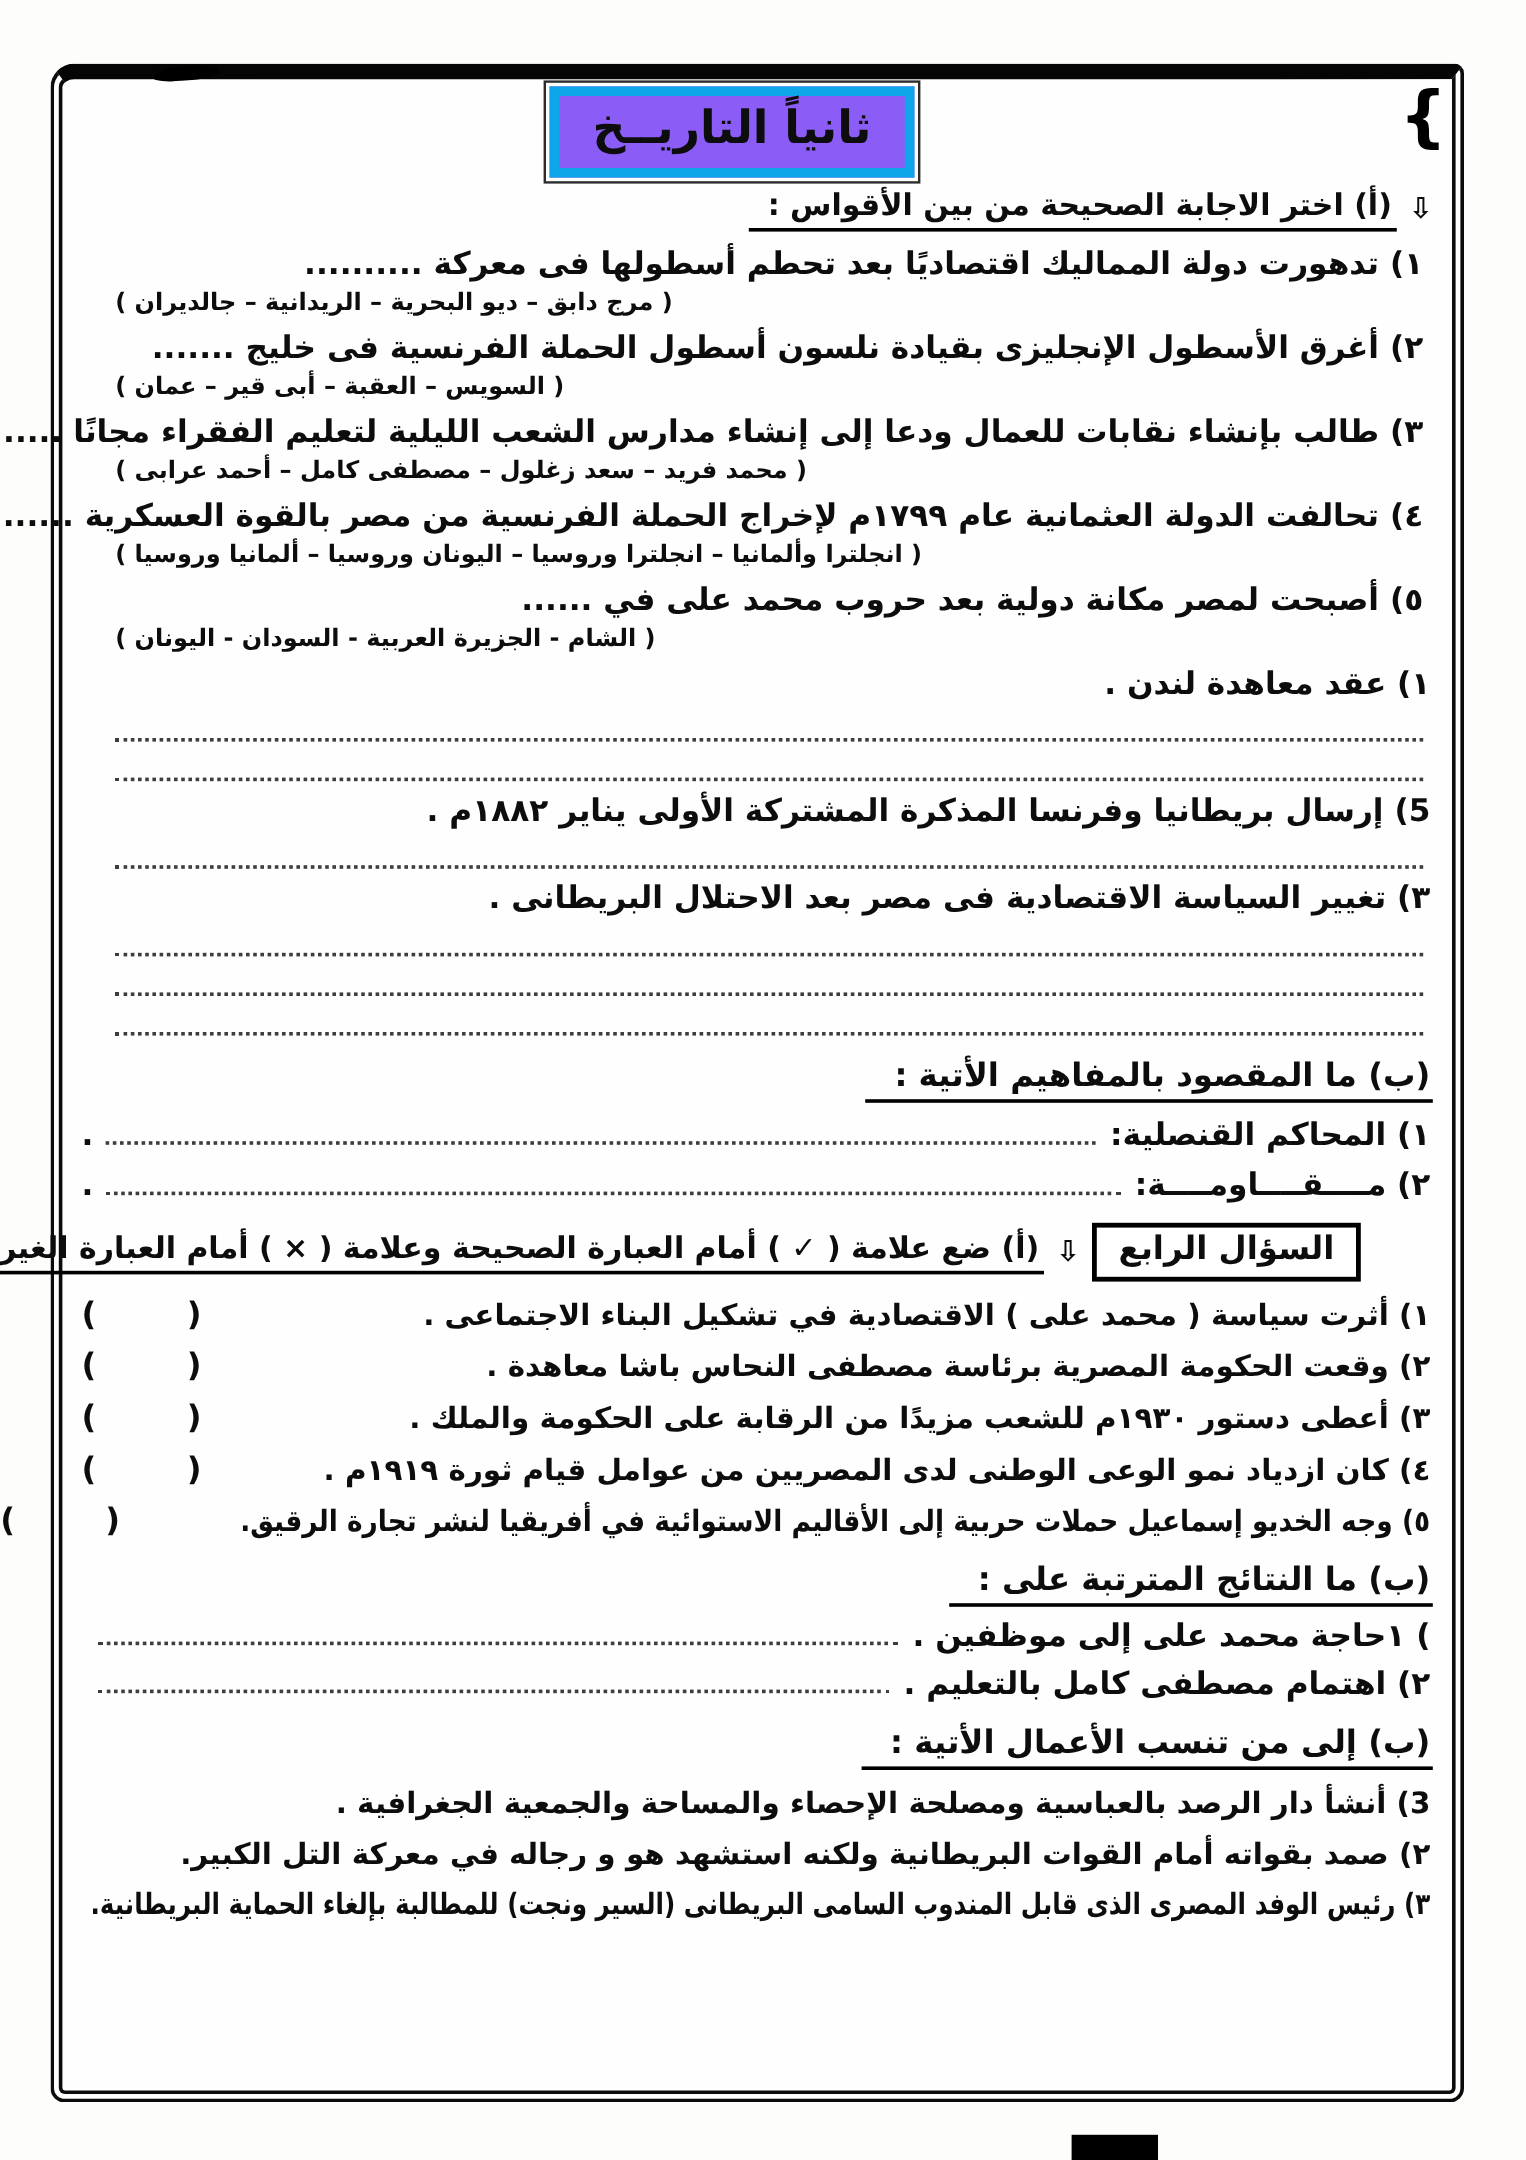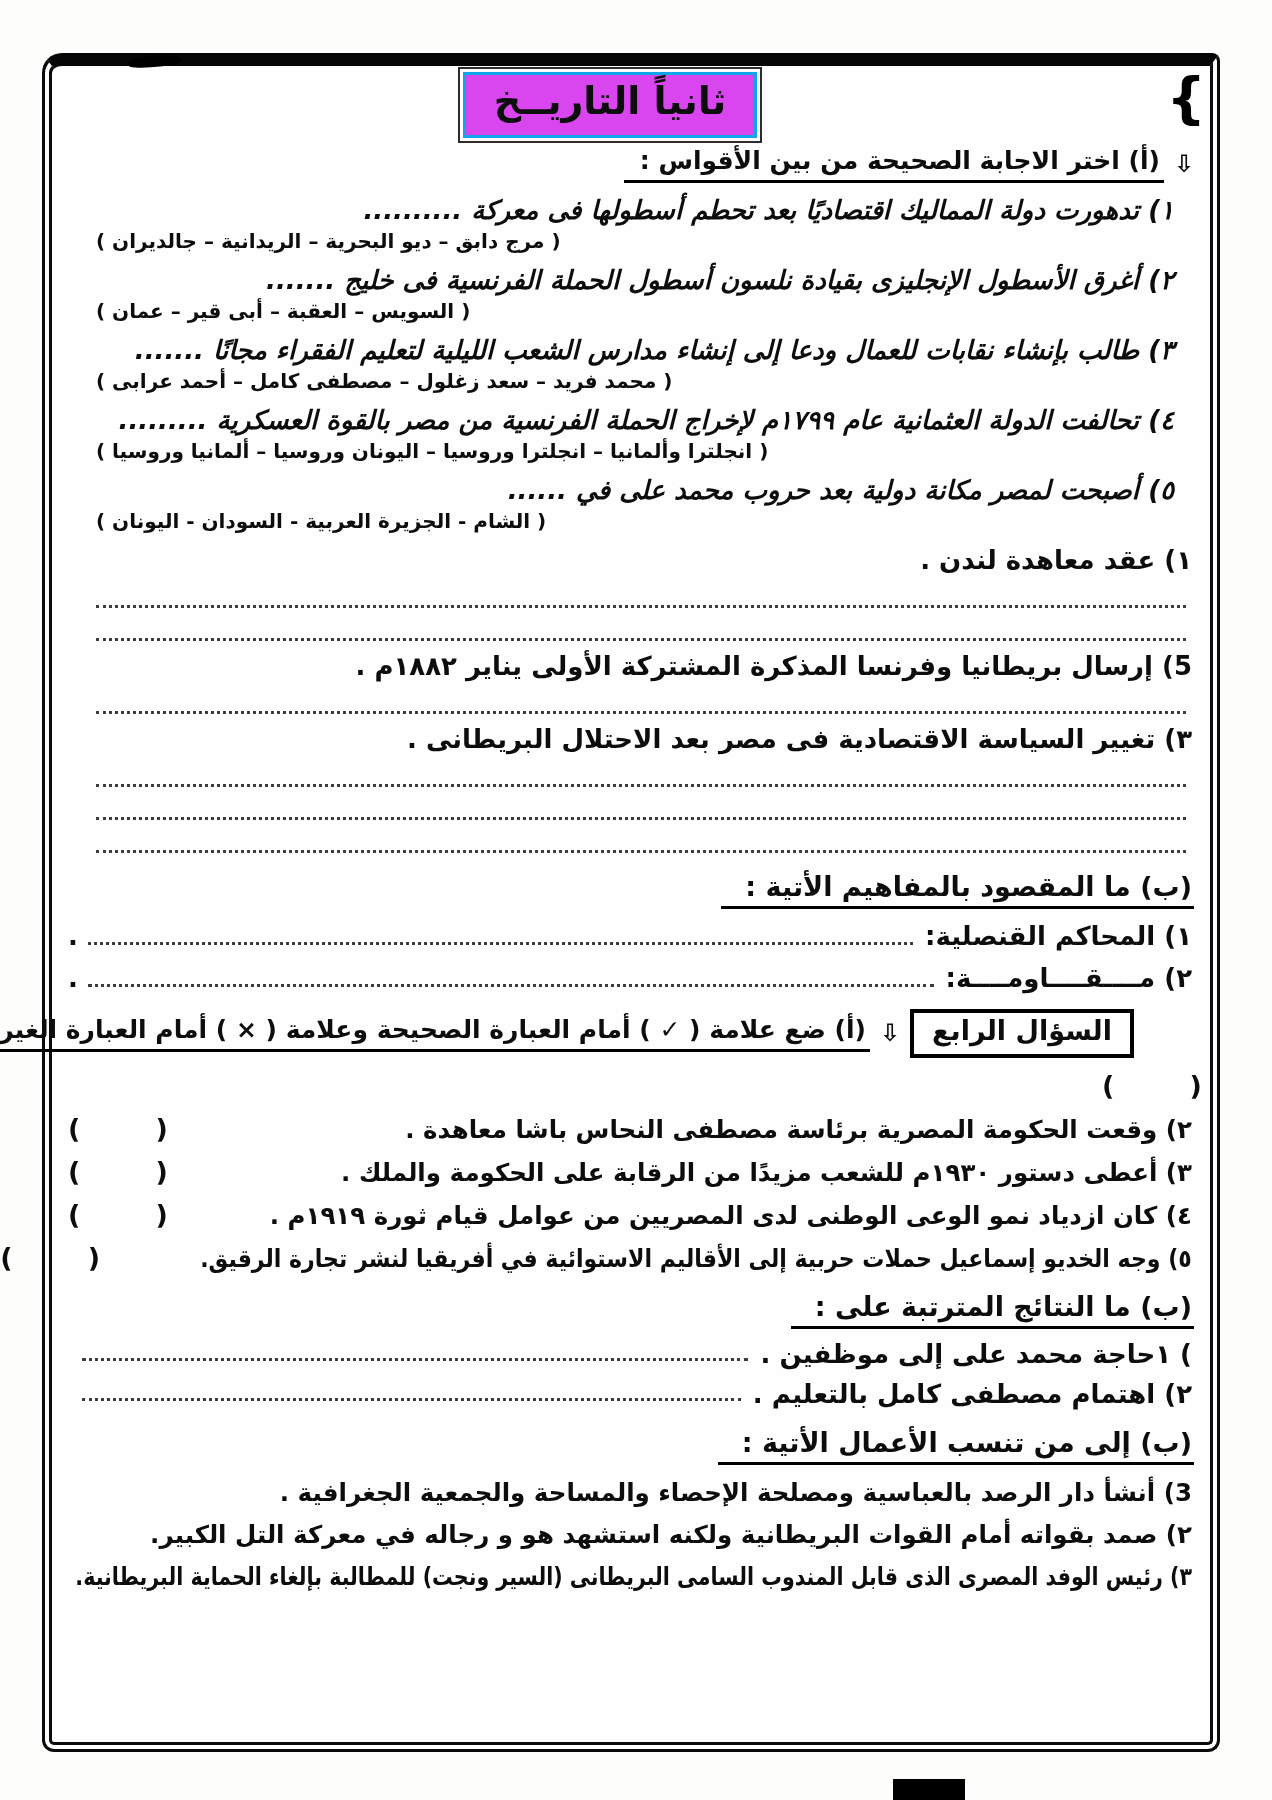--- a/index.html
+++ b/index.html
@@ -17,29 +17,29 @@
     border-radius:20px 8px 12px 12px;
     direction:rtl;
     padding:4px 16px 0 14px;
     background:#fefefe;
   }
   .blob{position:absolute;left:76px;top:-11px;width:54px;height:12px;background:#000;
         border-radius:60% 60% 50% 50%/70% 70% 40% 40%;transform:rotate(-5deg);}
   .corner-mark{position:absolute;right:4px;top:4px;font-size:56px;line-height:1;color:#000;}
   .title-wrap{text-align:center;margin:2px 40px 4px 0;}
   .title-box{
-    display:inline-block;border:3px solid #0ea5e9;outline:2px solid #2c2c2c;outline-offset:3px;
-    padding:6px 28px 12px;font-size:38px;line-height:1.1;background:#d946ef;
+    display:inline-block;border:8px solid #0ea5e9;outline:2px solid #2c2c2c;outline-offset:3px;
+    padding:6px 28px 12px;font-size:38px;line-height:1.1;background:#8b5cf6;
   }
   .q-head{display:flex;align-items:center;gap:10px;margin:8px 0 12px;}
   .q-head.second{margin:16px 60px 10px 0;}
   .q-box{border:4px solid #000;padding:2px 18px 8px;font-size:27px;white-space:nowrap;background:#fff;}
   .q-arrow{font-size:24px;}
   .q-instr{font-size:25px;border-bottom:3.5px solid #000;padding:0 4px 5px 16px;white-space:nowrap;}
-  .mcq-q{font-size:26px;margin:8px 20px 2px;white-space:nowrap;font-style:italic;}
+  .mcq-q{font-size:26px;margin:8px 8px 2px;white-space:nowrap;}
   .mcq-opts{font-size:20px;text-align:left;padding-left:30px;margin:4px 0 12px;white-space:nowrap;}
   .sec-head{font-size:27px;margin:18px 0 10px;}
   .sec-head>span{display:inline-block;border-bottom:3.5px solid #000;padding:0 2px 4px 24px;}
   .item-line{font-size:26px;margin:10px 2px 6px;white-space:nowrap;}
   .ans-line{border-bottom:3.5px dotted #3d3d3d;height:17px;margin:13px 8px 0 30px;}
   .concept-row{display:flex;align-items:baseline;font-size:26px;margin:12px 2px;}
   .concept-label{white-space:nowrap;}
   .concept-dots{flex:1;border-bottom:3px dotted #3d3d3d;height:16px;margin:0 12px 3px 10px;}
   .concept-end{direction:ltr;}
   .tf-row{display:flex;align-items:baseline;font-size:24.5px;margin:12px 2px;}
@@ -104,20 +104,21 @@
     <span class="concept-end">.</span>
   </div>
 
   <div class="q-head second">
     <span class="q-box">السؤال الرابع</span>
     <span class="q-arrow">⇩</span>
     <span class="q-instr">(أ) ضع علامة ( ✓ ) أمام العبارة الصحيحة وعلامة ( × ) أمام العبارة الغير صحيحة:</span>
   </div>
 
   <div class="tf-row">
+    <span class="tf-text">١) أثرت سياسة ( محمد على ) الاقتصادية في تشكيل البناء الاجتماعى .</span>
     <span class="tf-bracket">(        )</span>
   </div>
   <div class="tf-row">
     <span class="tf-text">٢) وقعت الحكومة المصرية برئاسة مصطفى النحاس باشا معاهدة .</span>
     <span class="tf-bracket">(        )</span>
   </div>
   <div class="tf-row">
     <span class="tf-text">٣) أعطى دستور ١٩٣٠م للشعب مزيدًا من الرقابة على الحكومة والملك .</span>
     <span class="tf-bracket">(        )</span>
   </div>

